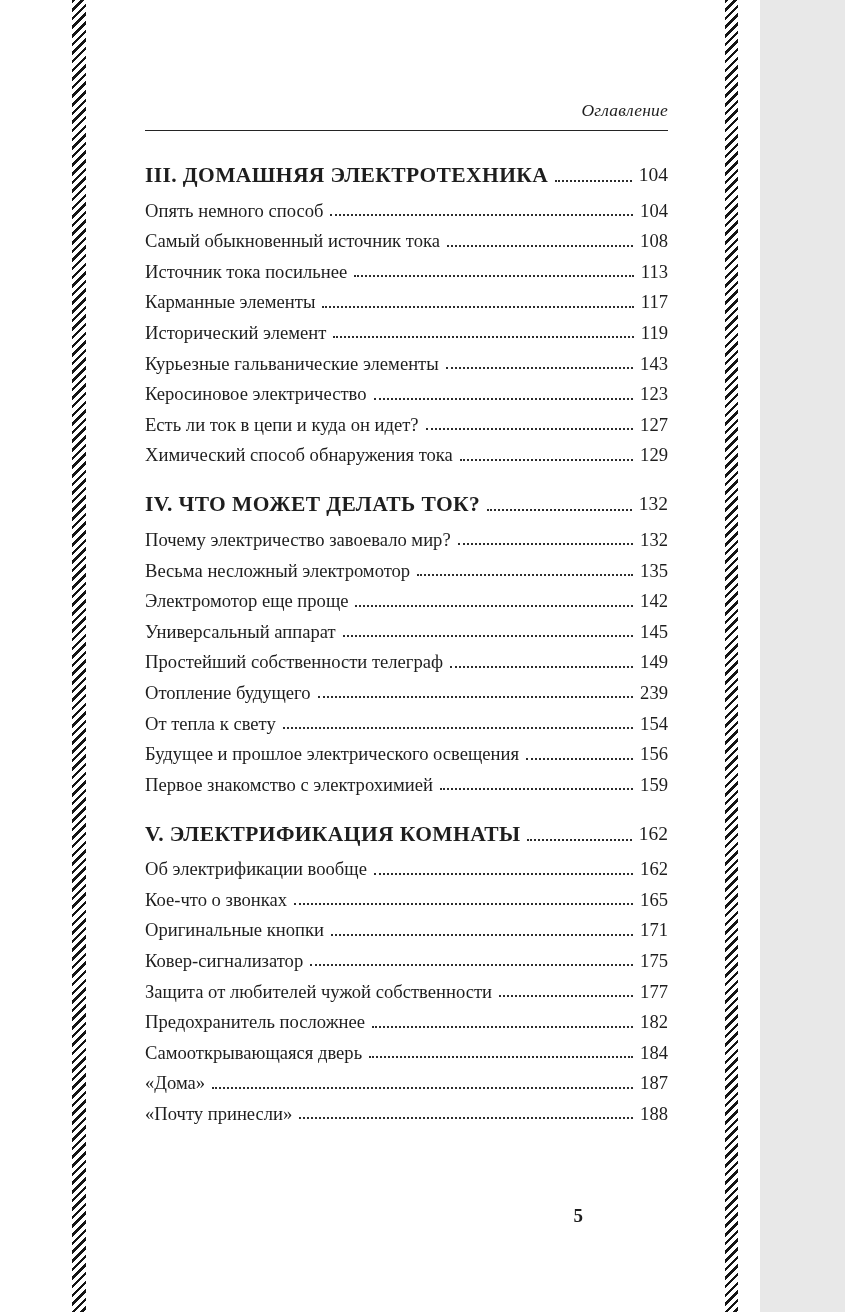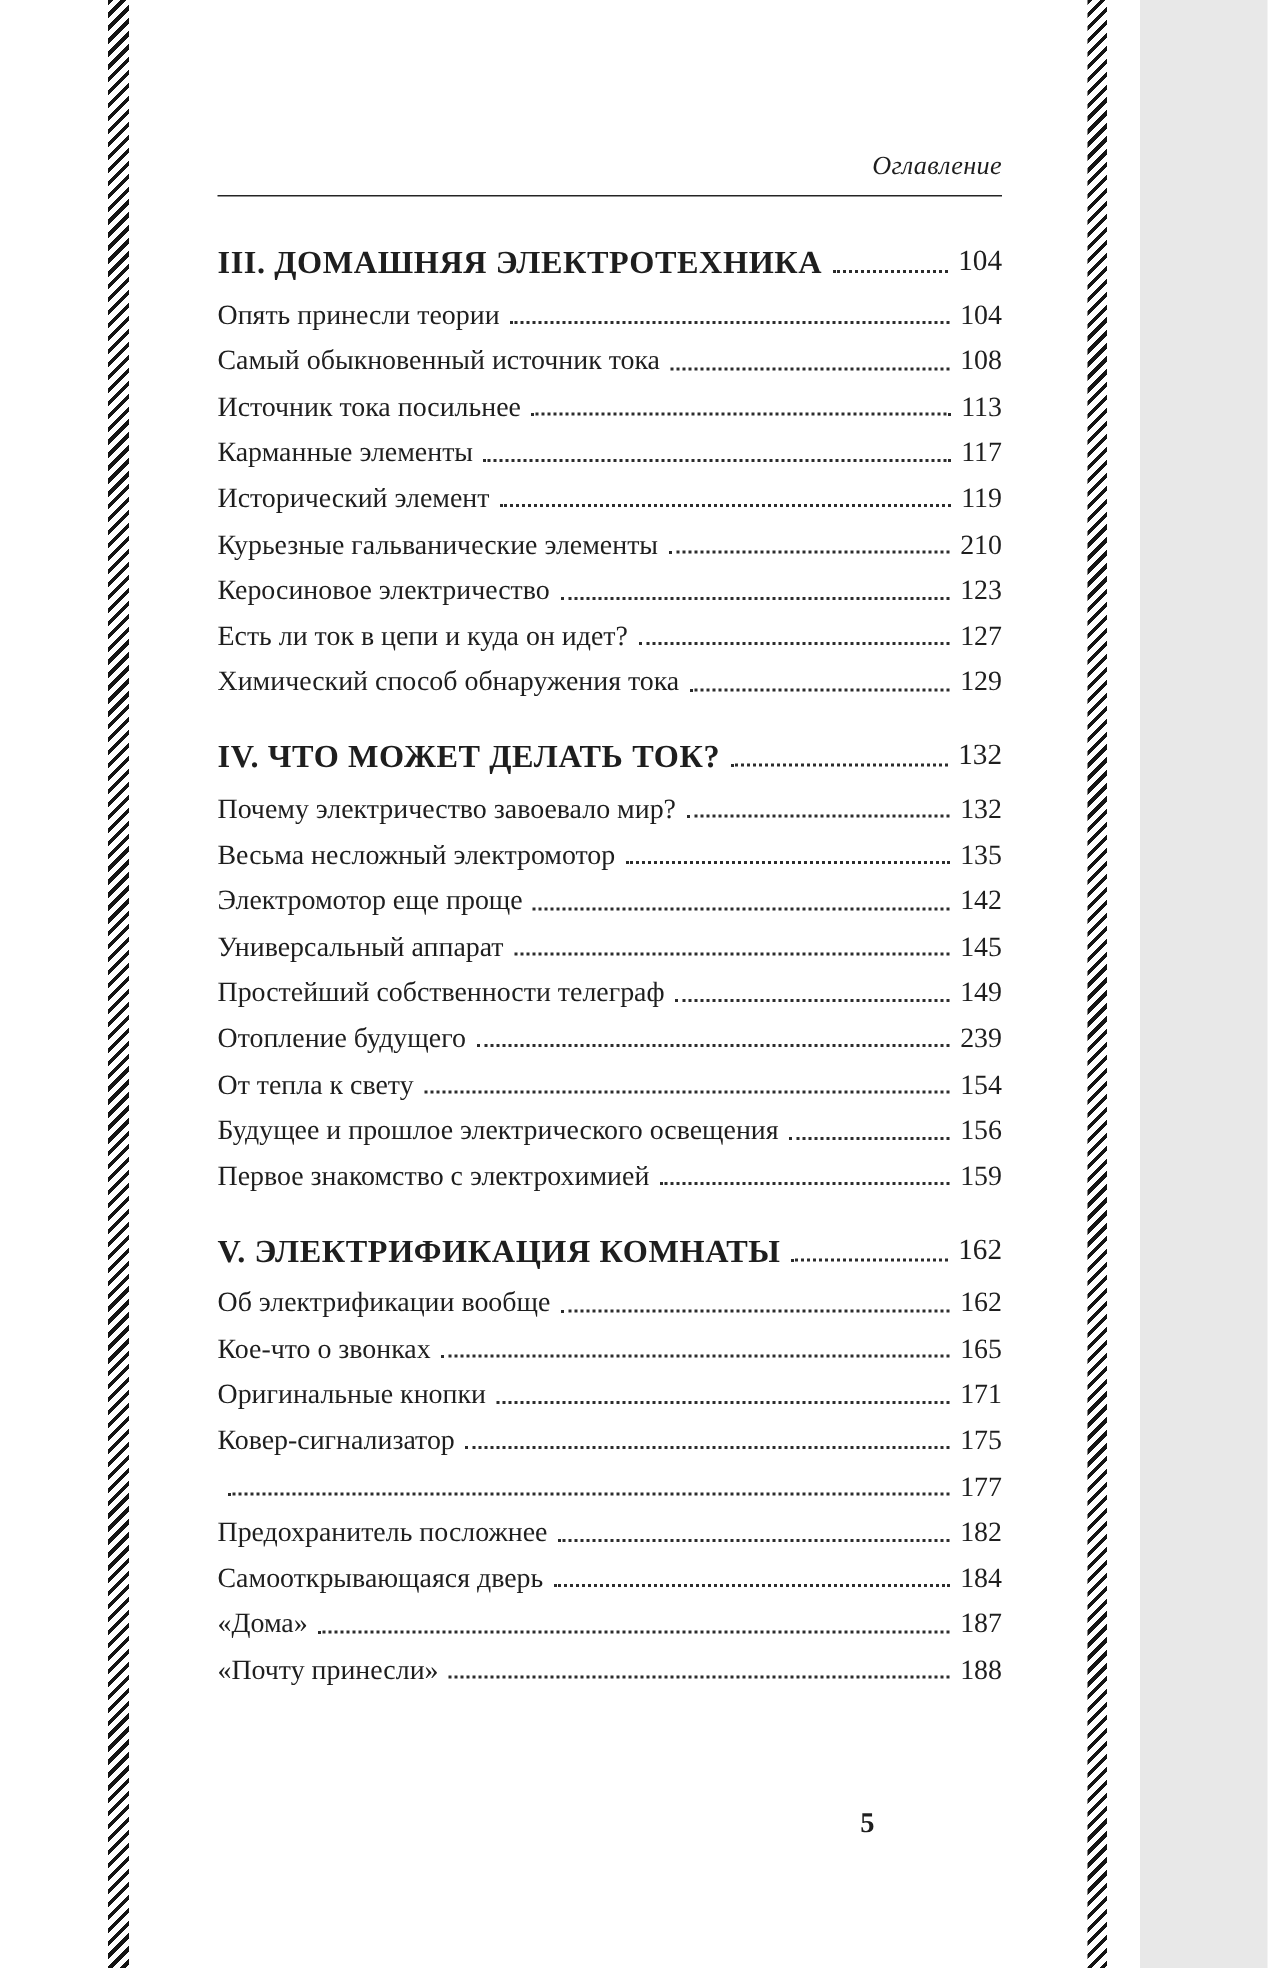--- a/index.html
+++ b/index.html
@@ -118,21 +118,21 @@
 
     <div id="toc">
   <section class="toc-section">
     <div class="row heading">
       <span class="title">III. ДОМАШНЯЯ ЭЛЕКТРОТЕХНИКА</span>
       <span class="leader"></span>
       <span class="pg">104</span>
     </div>
     <div class="entries">
   <div class="row entry">
-    <span class="title">Опять принесли теории</span>
+    <span class="title">Опять немного способ</span>
     <span class="leader"></span>
     <span class="pg">104</span>
   </div>
 
   <div class="row entry">
     <span class="title">Самый обыкновенный источник тока</span>
     <span class="leader"></span>
     <span class="pg">108</span>
   </div>
 
@@ -151,21 +151,21 @@
 
   <div class="row entry">
     <span class="title">Исторический элемент</span>
     <span class="leader"></span>
     <span class="pg">119</span>
   </div>
 
   <div class="row entry">
     <span class="title">Курьезные гальванические элементы</span>
     <span class="leader"></span>
-    <span class="pg">210</span>
+    <span class="pg">143</span>
   </div>
 
   <div class="row entry">
     <span class="title">Керосиновое электричество</span>
     <span class="leader"></span>
     <span class="pg">123</span>
   </div>
 
   <div class="row entry">
     <span class="title">Есть ли ток в цепи и куда он идет?</span>
@@ -269,20 +269,21 @@
     <span class="pg">171</span>
   </div>
 
   <div class="row entry">
     <span class="title">Ковер-сигнализатор</span>
     <span class="leader"></span>
     <span class="pg">175</span>
   </div>
 
   <div class="row entry">
+    <span class="title">Защита от любителей чужой собственности</span>
     <span class="leader"></span>
     <span class="pg">177</span>
   </div>
 
   <div class="row entry">
     <span class="title">Предохранитель посложнее</span>
     <span class="leader"></span>
     <span class="pg">182</span>
   </div>
 

